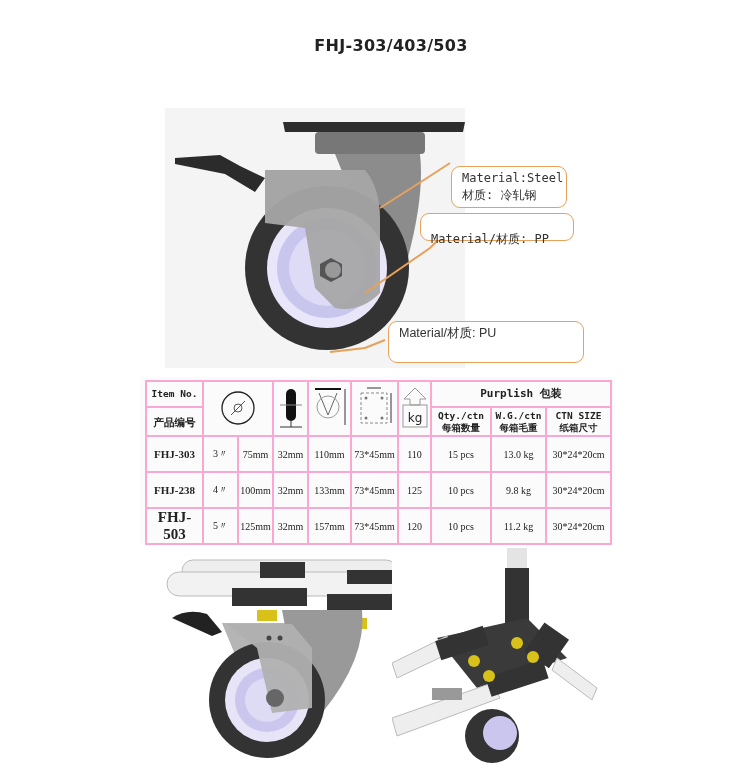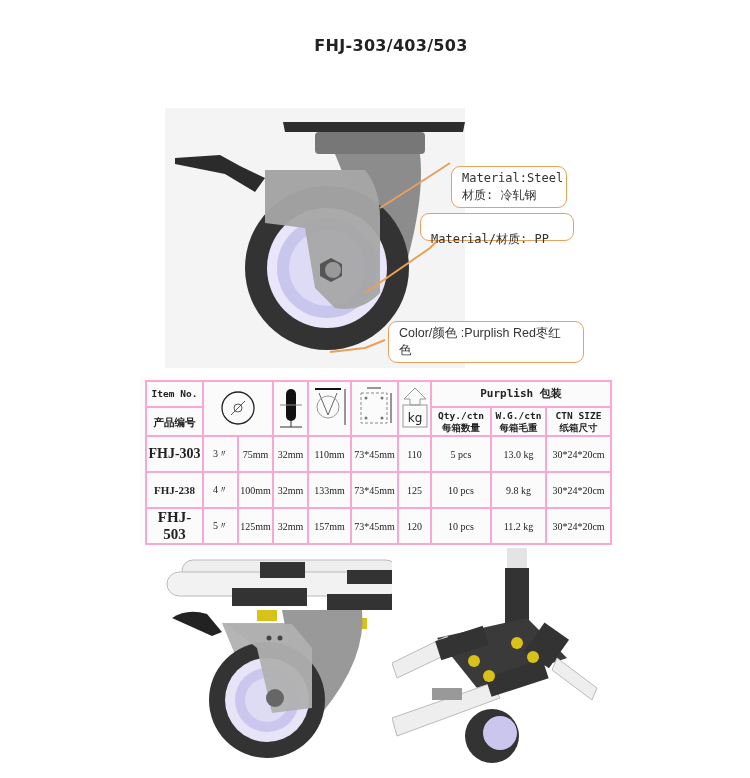--- a/index.html
+++ b/index.html
@@ -49,21 +49,21 @@
 </svg>
 
 <div class="callout mono" style="left:451px;top:141px;width:116px;height:42px;margin-top:25px;">
   <div>Material:Steel</div>
   <div>材质: 冷轧钢</div>
 </div>
 <div class="callout mono" style="left:420px;top:213px;width:154px;height:28px;padding-top:17px;">
   <div>Material/材质: PP</div>
 </div>
 <div class="callout" style="left:388px;top:321px;width:196px;height:42px;font-family:'Liberation Sans',sans-serif;font-size:12.5px;">
-  <div>Color/颜色 :Purplish Red枣红色</div>
+  <div>Material/材质: PU</div>
 </div>
 
 <div class="tbl-wrap"></div>
 <table class="spec">
   <colgroup>
     <col style="width:57px">
       <col style="width:35px">
       <col style="width:35px">
       <col style="width:35px">
       <col style="width:43px">
@@ -128,28 +128,28 @@
     <td class="hd">
           <div>W.G./ctn</div>
           <div>每箱毛重</div>
         </td>
     <td class="hd">
           <div>CTN SIZE</div>
           <div>纸箱尺寸</div>
         </td>
   </tr>
   <tr>
-    <td style="font-weight:bold;font-size:14px">FHJ-303</td>
+    <td style="font-weight:bold;font-size:11px">FHJ-303</td>
     <td>3〃</td>
     <td>75mm</td>
     <td>32mm</td>
     <td>110mm</td>
     <td>73*45mm</td>
     <td>110</td>
-    <td>5 pcs</td>
+    <td>15 pcs</td>
     <td>13.0 kg</td>
     <td>30*24*20cm</td>
   </tr>
   <tr>
     <td style="font-weight:bold;font-size:11px">FHJ-238</td>
     <td>4〃</td>
     <td>100mm</td>
     <td>32mm</td>
     <td>133mm</td>
     <td>73*45mm</td>

